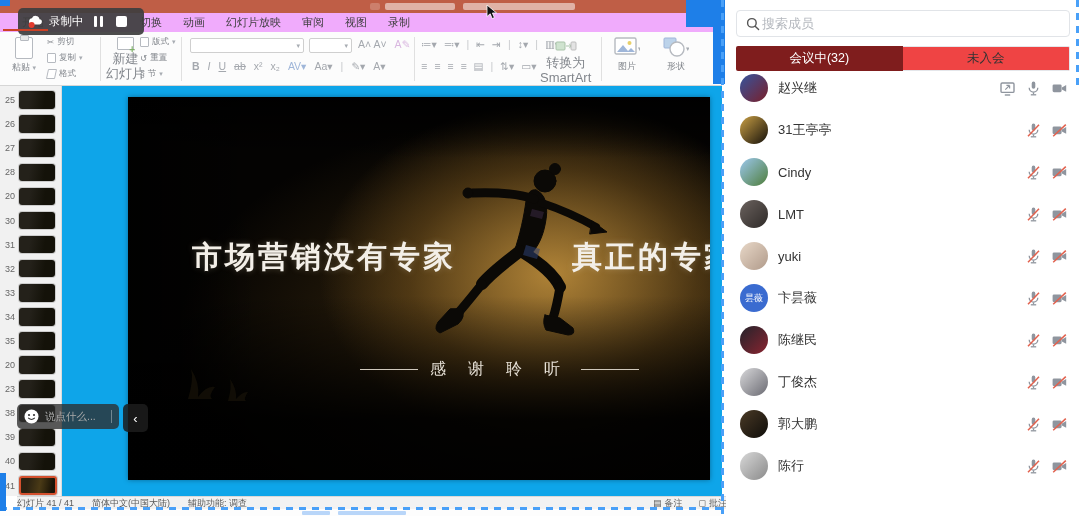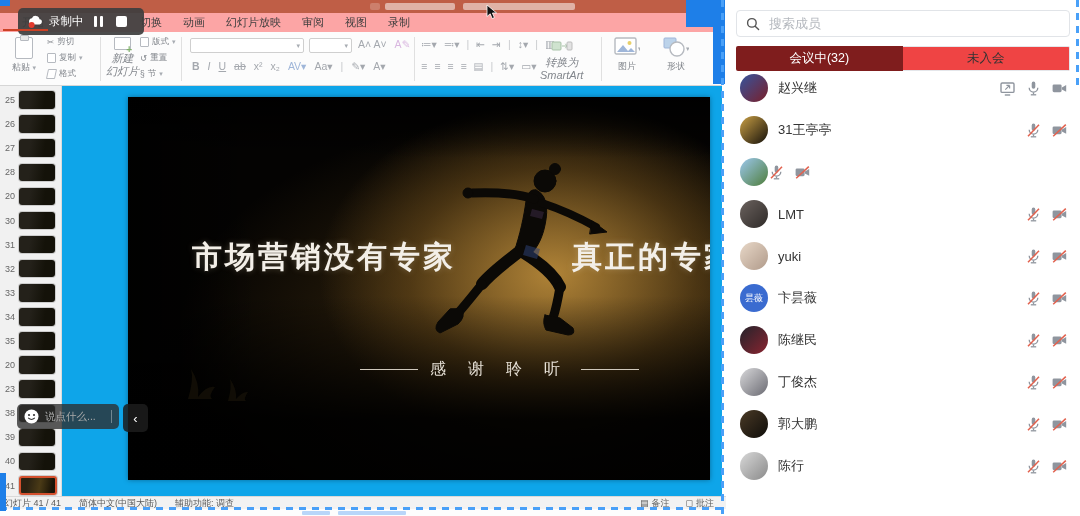--- a/index.html
+++ b/index.html
@@ -6,21 +6,21 @@
   #app{position:relative;width:1080px;height:516px;overflow:hidden;background:#fff;
        font-family:"Liberation Sans","DejaVu Sans",sans-serif;-webkit-font-smoothing:antialiased;}
   #app *{box-sizing:border-box;}
 
   
   .titlebar{position:absolute;left:0;top:0;width:722px;height:13px;background:#bf5e46;}
   .corner-blue{position:absolute;left:0;top:0;width:10px;height:6px;background:#1e7fe8;}
   .blob{position:absolute;top:3px;height:7px;border-radius:2px;background:rgba(255,255,255,.52);}
   .cursor{position:absolute;left:486px;top:4px;z-index:90;}
 
-  .tabrow{position:absolute;left:0;top:13px;width:722px;height:19px;background:#fca5a5;}
+  .tabrow{position:absolute;left:0;top:13px;width:722px;height:19px;background:#f0abfc;}
   .ribbon-tabs{position:absolute;left:140px;top:0;height:19px;display:flex;gap:21px;align-items:center;
                font-size:11px;color:#3d3d3d;white-space:nowrap;}
   .ribbon-tab{cursor:default;}
   .home-tab{position:absolute;left:22px;top:0;height:19px;display:flex;align-items:center;font-size:11px;color:#3d3d3d;}
   .home-underline{position:absolute;left:3px;top:29px;width:45px;height:2px;background:#cc4125;z-index:45;}
 
   .recording-pill{position:absolute;left:18px;top:8px;width:126px;height:27px;border-radius:5px;
       background:rgba(62,62,62,.93);z-index:40;display:flex;align-items:center;padding:0 9px;}
   .rec-label{color:#fff;font-size:11.5px;margin-left:5px;}
   .pause-btn{display:flex;gap:3px;margin-left:10px;cursor:pointer;}
@@ -35,21 +35,21 @@
   .mini{position:absolute;display:flex;align-items:center;gap:3px;font-size:8.5px;color:#82868c;cursor:pointer;white-space:nowrap;}
   .mini-ico{display:inline-block;width:9px;height:10px;border:1px solid #b6bac0;border-radius:1px;background:#fff;}
   .clip-ico{width:18px;height:22px;border:1.5px solid #b6bac0;border-radius:2px;background:#fff;position:relative;}
   .clip-ico:before{content:"";position:absolute;left:4px;top:-3px;width:7px;height:4px;border:1.5px solid #b6bac0;border-radius:1px;background:#e8e8e8;}
   .slide-ico{width:17px;height:13px;border:1.5px solid #b6bac0;border-radius:1px;background:#fff;position:relative;}
   .slide-ico:after{content:"+";position:absolute;right:-2px;bottom:-6px;color:#7fb069;font-size:10px;font-weight:bold;}
   .combo{position:absolute;height:15px;border:1px solid #cfcfcf;background:#fff;border-radius:2px;display:flex;align-items:center;justify-content:flex-end;padding-right:3px;color:#a8acb2;font-size:7px;cursor:pointer;}
   .fx{position:absolute;display:flex;align-items:center;gap:8px;font-size:10.5px;color:#a4a8ae;white-space:nowrap;}
   .fx b{font-weight:bold;}.fx i{font-style:italic;}
   .caret{font-size:7px;color:#a8acb2;}
-  .two-line{display:flex;flex-direction:column;align-items:center;line-height:1.15;font-size:11px;color:#82868c;font-style:italic;}
+  .two-line{display:flex;flex-direction:column;align-items:center;line-height:1.15;font-size:13px;color:#82868c;}
 
   .blue-bar-a{position:absolute;left:686px;top:0;width:39px;height:27px;background:#1e7fe8;z-index:50;}
   .blue-bar-b{position:absolute;left:713px;top:0;width:12px;height:84px;background:#1e7fe8;z-index:50;}
 
   
   .thumb-panel{position:absolute;left:0;top:86px;width:62px;height:410px;background:#f1f1f1;border-right:1px solid #dcdcdc;padding-top:2px;}
   .thumb-row{height:24.1px;display:flex;align-items:center;cursor:pointer;}
   .thumb-num{width:15px;text-align:right;font-size:9px;color:#666;margin-right:4px;}
   .thumb-img{width:36px;height:17.5px;border-radius:3px;background:linear-gradient(100deg,#24211a 30%,#141209 70%);box-shadow:0 0 0 1px rgba(0,0,0,.15);}
   .thumb-row.selected .thumb-img{width:38px;height:19px;border:2px solid #d4502e;background:linear-gradient(100deg,#2a2212 20%,#4a3a16 55%,#191307 90%);}
@@ -77,39 +77,39 @@
   
   .chat-pill{position:absolute;left:17px;top:404px;width:102px;height:25px;border-radius:5px;
       background:rgba(45,45,45,.78);z-index:60;display:flex;align-items:center;padding:0 7px;cursor:text;}
   .chat-text{color:#a9a9a9;font-size:10.5px;margin-left:6px;flex:1;}
   .chat-div{width:1px;height:13px;background:rgba(255,255,255,.35);}
   .chat-collapse{position:absolute;left:123px;top:404px;width:25px;height:28px;border-radius:5px;
       background:rgba(28,28,28,.85);z-index:60;color:#fff;display:flex;align-items:center;justify-content:center;
       font-size:13px;cursor:pointer;}
 
   
-  .statusbar{position:absolute;left:4px;top:496px;width:722px;height:13px;background:#f2f2f2;border-top:1px solid #d9d9d9;
+  .statusbar{position:absolute;left:17px;top:496px;width:722px;height:13px;background:#f2f2f2;border-top:1px solid #d9d9d9;
              display:flex;align-items:center;font-size:9px;color:#5a5a5a;padding:0 0;}
   .sb-left{display:flex;gap:18px;align-items:center;}
   .sb-right{margin-left:auto;display:flex;gap:16px;align-items:center;padding-right:12px;}
   .sb-item{display:flex;align-items:center;gap:3px;cursor:pointer;}
 
   .bottom-strip{position:absolute;left:0;top:509px;width:722px;height:7px;background:#fdfdfd;}
   .taskbit{position:absolute;top:511px;height:4px;border-radius:1px;background:#b9d6f9;}
 
   
   .dash-v{position:absolute;width:3px;background:repeating-linear-gradient(180deg,#49a0f8 0 7px,rgba(0,0,0,0) 7px 13px);z-index:70;}
   .dash-h{position:absolute;height:3px;background:repeating-linear-gradient(90deg,#49a0f8 0 7px,rgba(0,0,0,0) 7px 13px);z-index:70;}
   .solid-blue{position:absolute;background:#1e7fe8;z-index:70;}
 
   
   .panel{position:absolute;left:726px;top:0;width:354px;height:516px;background:#fff;}
   .searchbox{position:absolute;left:10px;top:10px;width:334px;height:27px;border:1px solid #e1e4e8;border-radius:4px;
              display:flex;align-items:center;padding:0 9px;background:#fff;}
-  .searchbox input{border:none;outline:none;flex:1;font-size:13px;margin-left:7px;color:#333;background:transparent;
+  .searchbox input{border:none;outline:none;flex:1;font-size:13px;color:#333;background:transparent;
                    font-family:"Liberation Sans","DejaVu Sans",sans-serif;}
   .searchbox input::placeholder{color:#b3b7bd;}
   .ptabs{position:absolute;left:10px;top:46px;width:334px;height:25px;display:flex;font-size:12.5px;}
   .ptab{flex:1;display:flex;align-items:center;justify-content:center;cursor:pointer;}
   .ptab.active{background:#7f1d1d;color:#fff;border-radius:2px 0 0 2px;}
   .ptab.inactive{background:#ef4444;color:#333;border:1px solid #e4e6ea;border-left:none;border-radius:0 2px 2px 0;}
   .member-list{position:absolute;left:0;top:67px;width:354px;height:449px;overflow:hidden;}
   .member-row{height:42px;display:flex;align-items:center;padding:0 12px 0 14px;cursor:pointer;}
   .avatar{width:28px;height:28px;border-radius:50%;flex:0 0 28px;display:flex;align-items:center;justify-content:center;overflow:hidden;}
   .avatar .avatar-text{display:none;}
@@ -476,20 +476,21 @@
       </svg>
       <svg class="micon cam muted" viewBox="0 0 17 17">
         <rect x="1.6" y="4.4" width="9" height="7.8" rx="1.4" class="ink"></rect>
         <path d="M10.9 7.6 L15.2 4.9 v6.8 L10.9 9.4 z" class="ink"></path>
         <line class="slash" x1="2.2" y1="14.2" x2="14.8" y2="2.6" stroke-width="1.5"></line>
       </svg>
     </div>
   </div>
         <div class="member-row">
     <div class="avatar" style="background: linear-gradient(135deg, rgb(156, 200, 238), rgb(78, 125, 58));"></div>
+    <div class="member-name">Cindy</div>
     <div class="member-icons">
 
       <svg class="micon mic muted" viewBox="0 0 17 17">
         <rect x="6.7" y="1.6" width="3.6" height="7.2" rx="1.8" class="ink"></rect>
         <path d="M4.2 7.8 a4.3 4.3 0 0 0 8.6 0" class="lnk" stroke-width="1.3"></path>
         <line x1="8.5" y1="12.4" x2="8.5" y2="14.4" class="lnk" stroke-width="1.3"></line>
         <line x1="5.8" y1="14.8" x2="11.2" y2="14.8" class="lnk" stroke-width="1.3"></line>
         <line class="slash" x1="3" y1="14.2" x2="14" y2="2.8" stroke-width="1.5"></line>
       </svg>
       <svg class="micon cam muted" viewBox="0 0 17 17">

